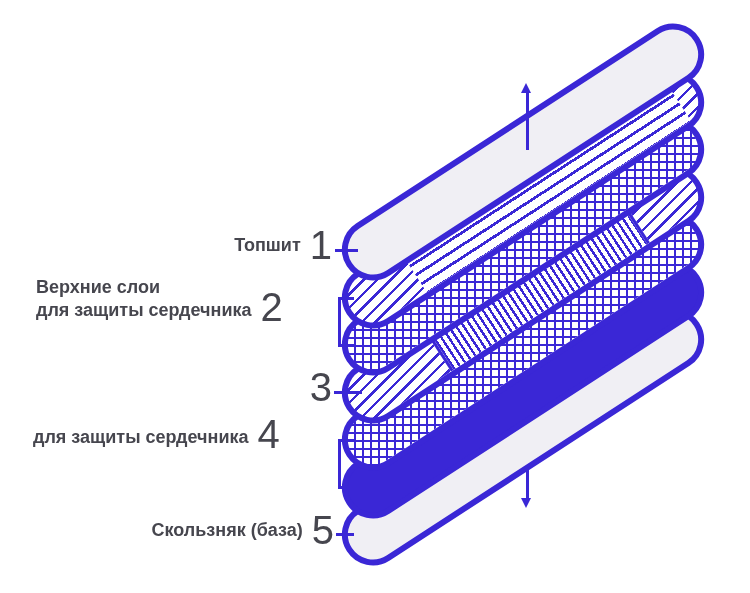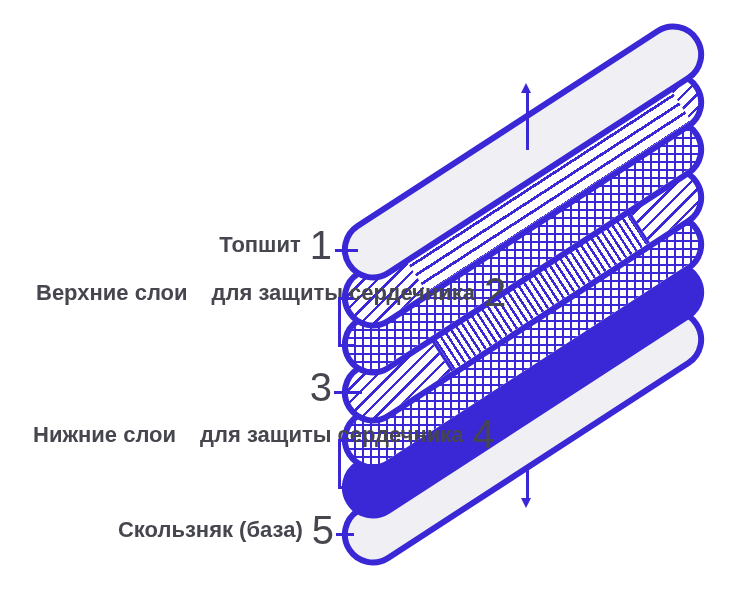--- a/index.html
+++ b/index.html
@@ -45,26 +45,26 @@
   .mid-cross{
     left:25%;right:17%;
     background-color:#fff;
     background-image:repeating-linear-gradient(90deg, var(--blue) 0 2.4px, transparent 2.4px 6.2px);
     border-left:3px solid var(--blue);
     border-right:3px solid var(--blue);
   }
 
   
   .callout{position:absolute;display:flex;color:var(--text);z-index:20;}
-  .callout .lbl{font-size:22px;font-weight:700;line-height:1.25;white-space:nowrap;}
+  .callout .lbl{font-size:18px;font-weight:700;line-height:1.25;white-space:nowrap;}
   .callout .num{font-size:40px;font-weight:400;line-height:0.8;margin-left:9px;letter-spacing:-1px;}
   .callout.single{align-items:center;}
   .callout.multi{align-items:flex-end;}
   .callout.multi .num{margin-bottom:-2px;}
-  .lines{display:flex;flex-direction:row;gap:24px;}
+  .lines{display:flex;flex-direction:column;}
 
   
   .leader{position:absolute;height:3px;background:var(--blue);z-index:20;}
   .bracket{
     position:absolute;width:16px;height:50px;box-sizing:border-box;
     border-left:3px solid var(--blue);
     border-top:3px solid var(--blue);
     border-bottom:3px solid var(--blue);
     z-index:20;
   }
@@ -112,21 +112,20 @@
   </div>
   <div class="bracket" style="left:338px;top:297px;"></div>
 
   <div class="callout single" style="right:419px;top:371px;">
     <span class="num">3</span>
   </div>
   <div class="leader" style="left:334px;top:391px;width:28px;"></div>
 
   <div class="callout multi" style="left:33px;top:418px;">
     <span class="lines">
-      <span class="lbl">Нижние слои</span>
       <span class="lbl">для защиты сердечника</span>
     </span>
     <span class="num">4</span>
   </div>
   <div class="bracket" style="left:338px;top:439px;"></div>
 
   <div class="callout single" style="right:417px;top:514px;text-align:center;">
     <span class="lbl">Скользняк (база)</span>
     <span class="num">5</span>
   </div>

